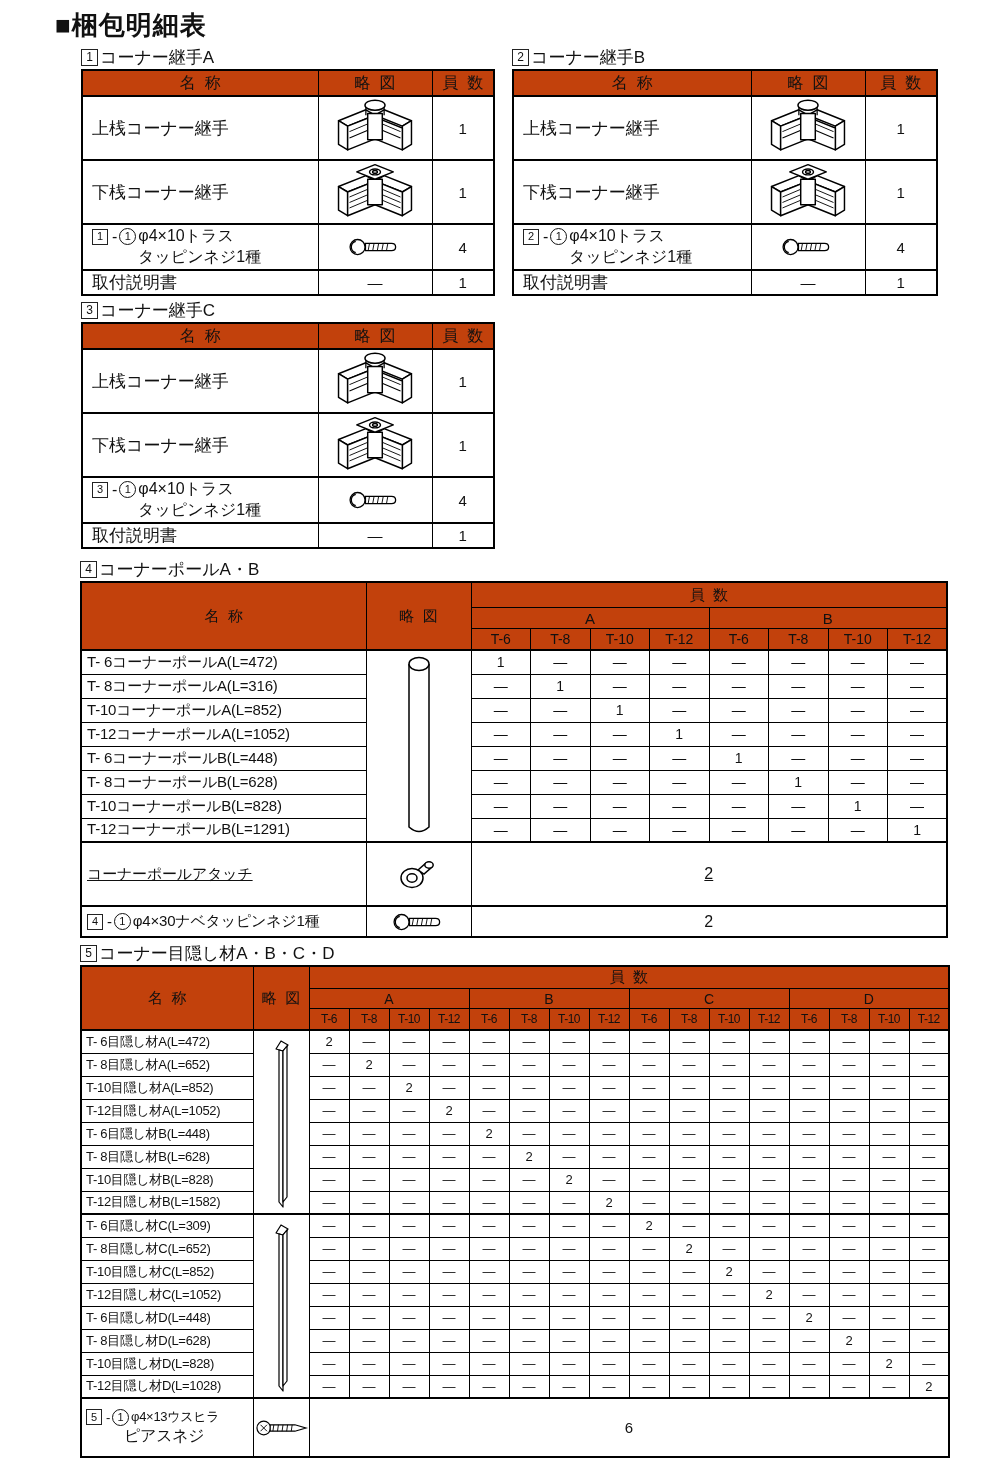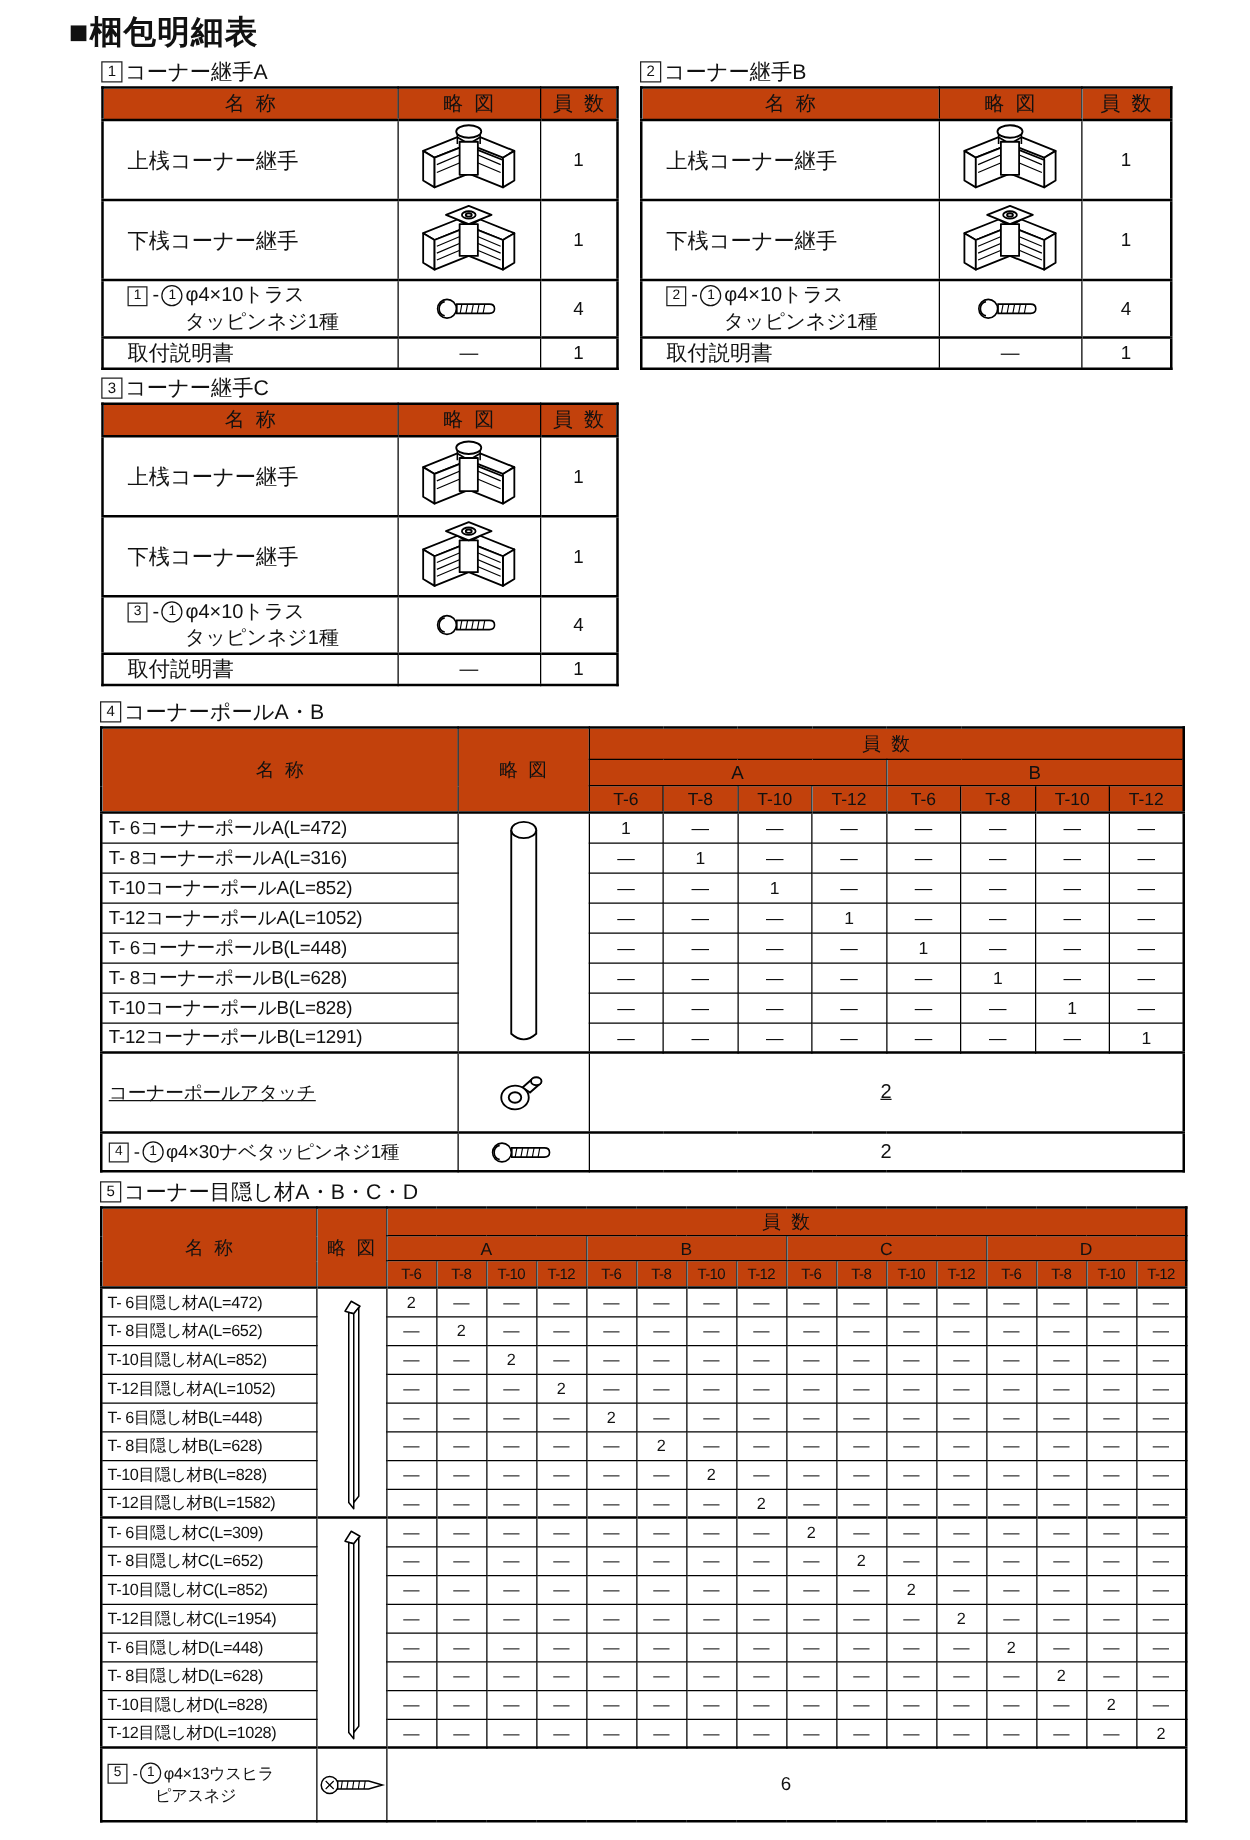--- a/index.html
+++ b/index.html
@@ -21,21 +21,21 @@
         border:1px solid #111;border-radius:50%;font-size:11px;line-height:1;flex:0 0 auto;}
 
   table{border-collapse:collapse;table-layout:fixed;background:#fff;border:2px solid #000;}
   th,td{border:1px solid #000;padding:0;text-align:center;vertical-align:middle;overflow:hidden;}
   th{background:#c2410c;font-weight:normal;white-space:pre;}
   td.name{text-align:left;}
   .qty{font-size:15px;}
 
   
   .joint th{height:24px;font-size:16px;border-bottom:2px solid #000;}
-  .joint td.name{padding-left:19px;font-size:17px;margin-left:40px;}
+  .joint td.name{padding-left:9px;font-size:17px;margin-left:40px;}
   .joint tr.rpart{height:62px;}
   .joint tr.rpart td{border-bottom:2px solid #000;}
   .joint tr.rscrew{height:46px;}
   .joint tr.rscrew td{border-bottom:2px solid #000;}
   .joint tr.rdoc{height:25px;}
   .sline1{display:flex;align-items:center;gap:2px;font-size:16px;}
   .sline2{font-size:16px;padding-left:46px;}
   .dash{font-size:15px;}
 
   
@@ -61,21 +61,21 @@
   #sec5 tr.h2 th{height:19px;font-size:14px;}
   #sec5 tr.h3 th{height:20px;font-size:12px;letter-spacing:-0.5px;border-bottom:2px solid #000;}
   #sec5 th.hspan{border-bottom:2px solid #000;}
   #sec5 tr.datarow{height:23px;margin-left:48px;}
   #sec5 td.name{font-size:13px;padding-left:4px;letter-spacing:-0.3px;white-space:nowrap;}
   #sec5 .val{font-size:13px;}
   #sec5 tr.grpC td{border-top:2px solid #000;}
   #sec5 tr.rscrew5{height:59px;}
   #sec5 tr.rscrew5 td{border-top:2px solid #000;}
   #sec5 .sline1{font-size:13px;}
-  #sec5 .sline2{font-size:13px;padding-left:38px;}
+  #sec5 .sline2{font-size:16px;padding-left:38px;}
   #sec5 .qmerge{font-size:15px;}
   .sketch svg{display:block;margin:0 auto;}
 </style>
 </head>
 <body>
 
 <div id="page">
   <h1 id="page-title">■梱包明細表</h1>
   <section class="sec" id="sec1">
       <div class="tlabel">
@@ -750,21 +750,21 @@
             <td class="val">—</td>
             <td class="val">—</td>
             <td class="val">2</td>
             <td class="val">—</td>
             <td class="val">—</td>
             <td class="val">—</td>
             <td class="val">—</td>
             <td class="val">—</td>
           </tr>
           <tr class="datarow">
-            <td class="name">T-12目隠し材C(L=1954)</td>
+            <td class="name">T-12目隠し材C(L=1052)</td>
             <td class="val">—</td>
             <td class="val">—</td>
             <td class="val">—</td>
             <td class="val">—</td>
             <td class="val">—</td>
             <td class="val">—</td>
             <td class="val">—</td>
             <td class="val">—</td>
             <td class="val">—</td>
             <td class="val">—</td>

